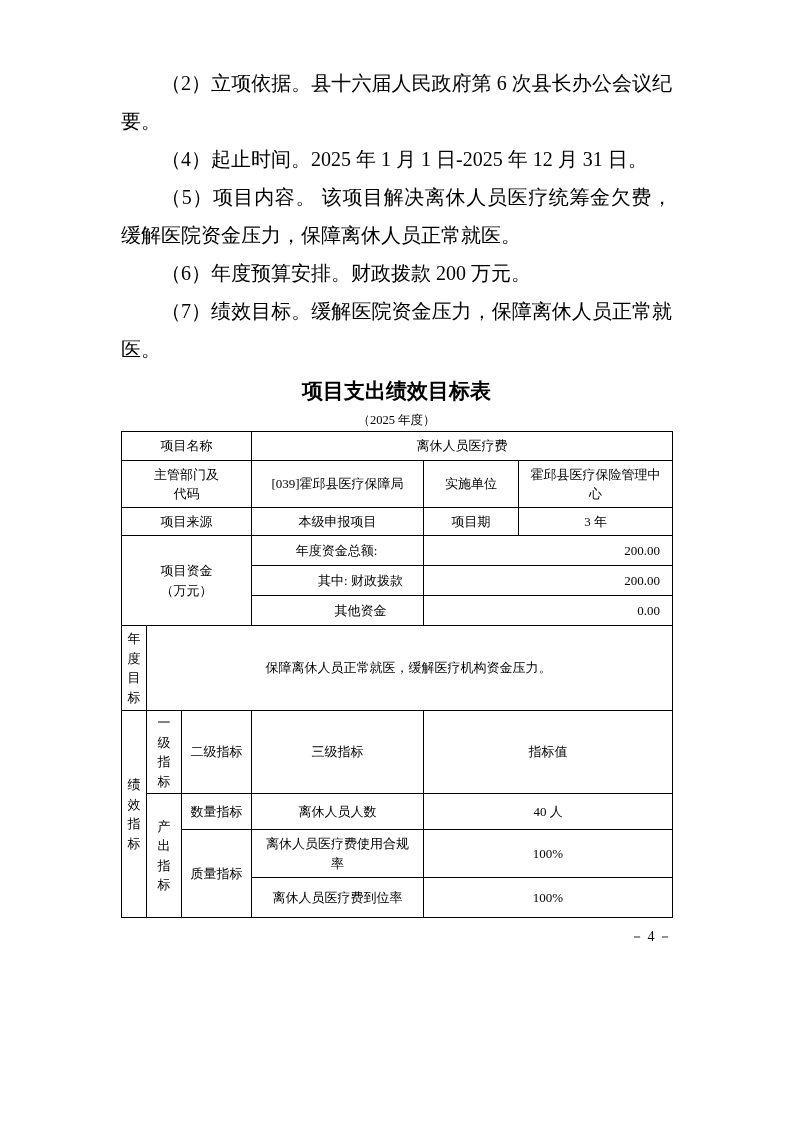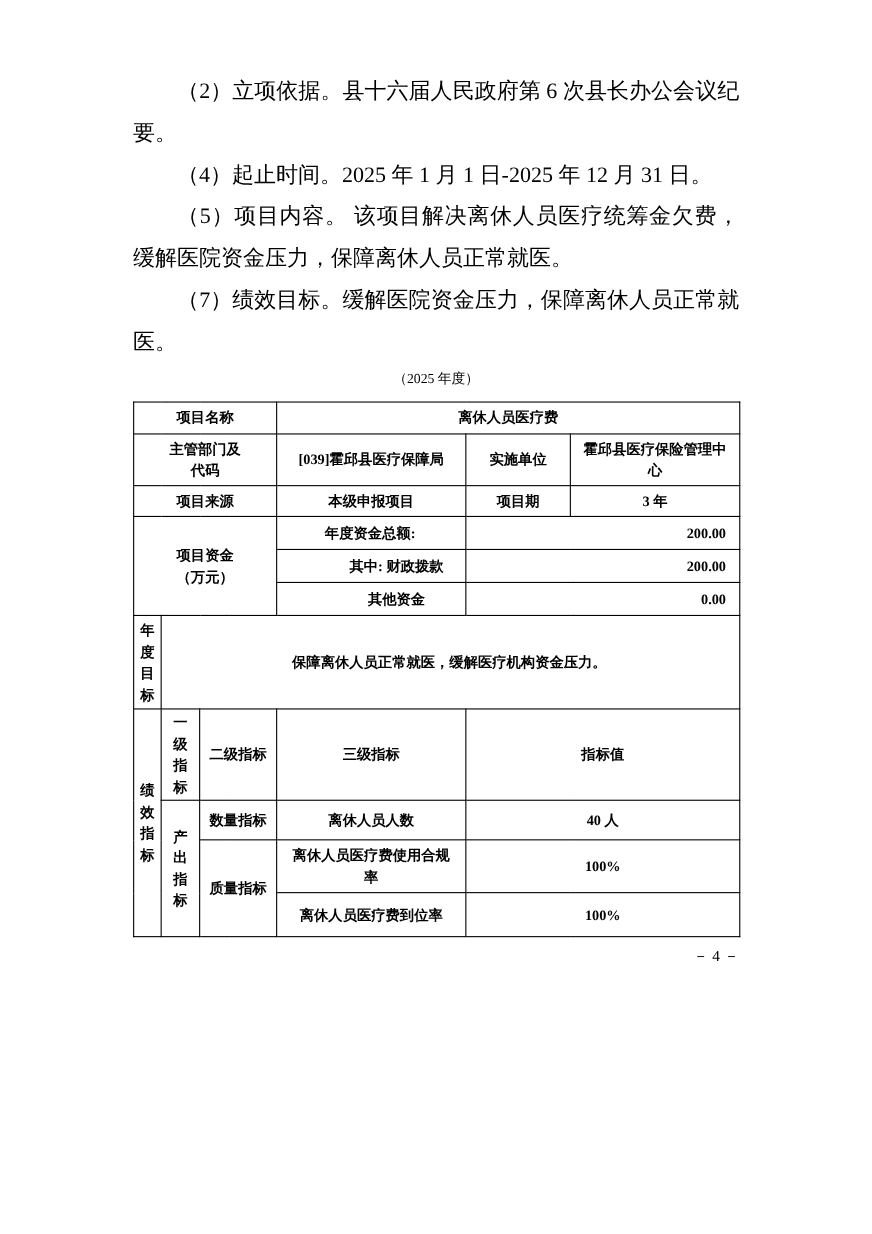--- a/index.html
+++ b/index.html
@@ -30,21 +30,21 @@
   .doc-subtitle {
     text-align:center;
     font-size:12.5px;
     margin-top:5px;
     line-height:18px;
   }
 
   .meta-row { position:relative; margin-top:12px; height:22px; font-size:13px; }
   .meta-unit { position:absolute; left:302px; top:0; }
 
-  table.main { border-collapse:collapse; table-layout:fixed; width:551px; margin-top:12px;font-weight:bold; }
+  table.main { border-collapse:collapse; table-layout:fixed; width:551px; margin-top:2px; }
   td {
     border:1px solid #000;
     font-size:13px;
     line-height:1.5;
     text-align:center;
     vertical-align:middle;
     padding:2px 10px;
     overflow:hidden;
   }
   td.pre { white-space:pre-line; }
@@ -57,22 +57,24 @@
   .footer-page { text-align:right; font-size:14px; margin-top:10px; line-height:18px; }
 </style>
 </head>
 <body>
 
 <div class="page-inner">
 
   <p class="para">（2）立项依据。县十六届人民政府第 6 次县长办公会议纪要。</p>
   <p class="para">（4）起止时间。2025 年 1 月 1 日-2025 年 12 月 31 日。</p>
   <p class="para">（5）项目内容。 该项目解决离休人员医疗统筹金欠费，缓解医院资金压力，保障离休人员正常就医。</p>
+  <p class="para">（6）年度预算安排。财政拨款 200 万元。</p>
   <p class="para">（7）绩效目标。缓解医院资金压力，保障离休人员正常就医。</p>
 
+  <h1 class="doc-title">项目支出绩效目标表</h1>
   <div class="doc-subtitle">（2025 年度）</div>
 
 
   <table class="main">
     <colgroup>
       <col style="width:25px">
       <col style="width:35px">
       <col style="width:27px">
       <col style="width:43px">
       <col style="width:172px">

